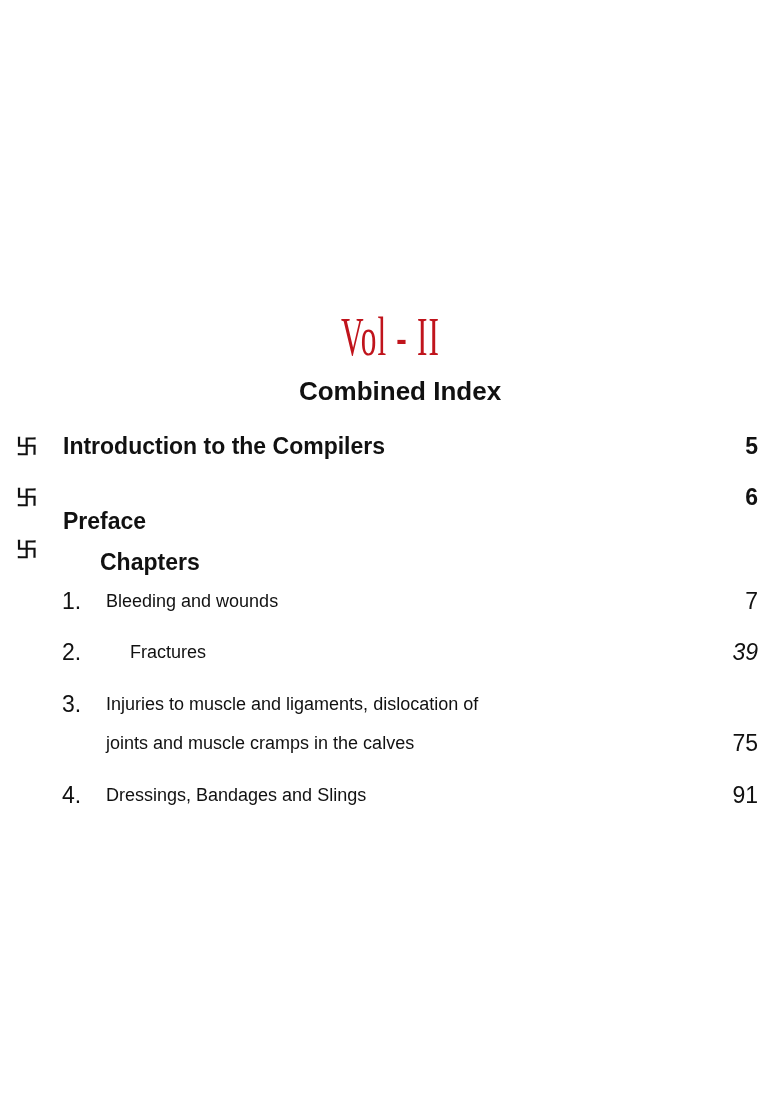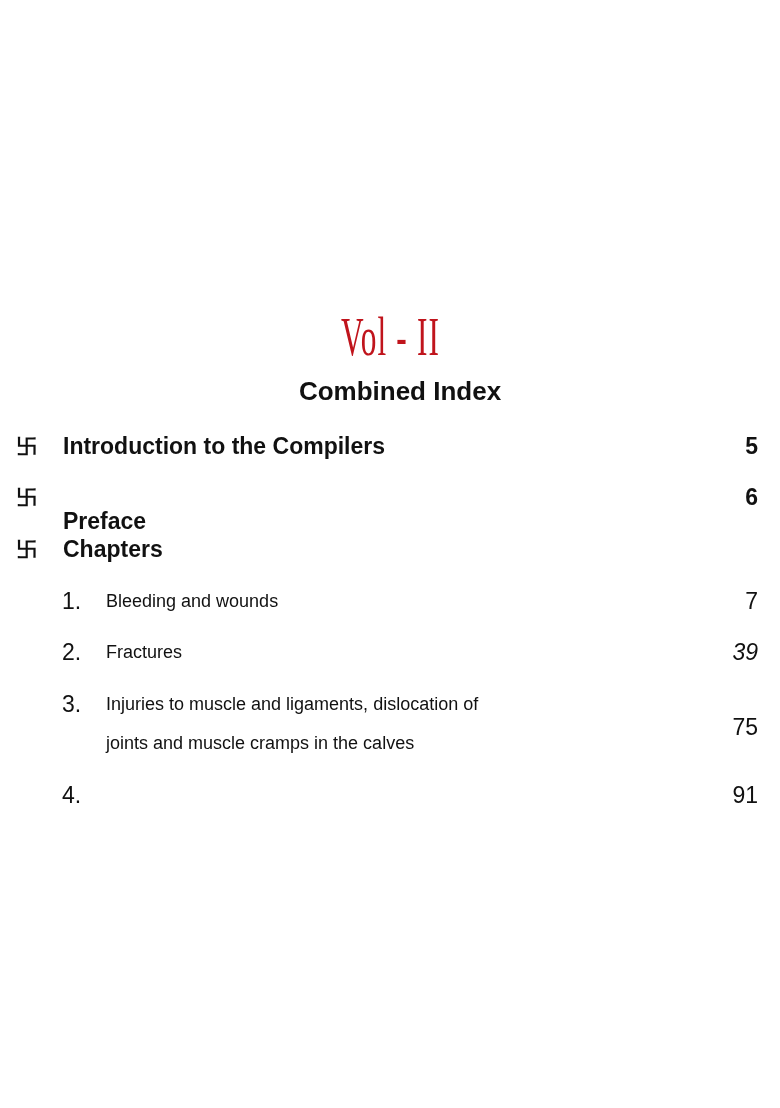--- a/index.html
+++ b/index.html
@@ -47,38 +47,39 @@
 </div>
 
 <div class="row" style="top:481px;">
   <span class="bullet">卐</span>
   <span class="top-label" style="top:0;margin-top:24px;">Preface</span>
   <span class="page-num bold" style="top:0;">6</span>
 </div>
 
 <div class="row" style="top:533px;">
   <span class="bullet">卐</span>
-  <span class="top-label" style="top:0;">Chapters</span>
+  <span class="top-label" style="top:13px;margin-left:37px;">Chapters</span>
 </div>
 
 <div class="row" style="top:585px;">
   <span class="ch-num" style="top:0;">1.</span>
   <span class="ch-label" style="top:-3px;">Bleeding and wounds</span>
   <span class="page-num" style="top:0;">7</span>
 </div>
 
 <div class="row" style="top:636px;">
   <span class="ch-num" style="top:0;">2.</span>
-  <span class="ch-label" style="top:-3px;">Fractures</span>
+  <span class="ch-label" style="top:-3px;margin-left:24px;">Fractures</span>
   <span class="page-num" style="top:0;font-style:italic;">39</span>
 </div>
 
 <div class="row" style="top:688px; height:80px;">
   <span class="ch-num" style="top:0;">3.</span>
   <span class="ch-label" style="top:-3px;">Injuries to muscle and ligaments, dislocation of</span>
   <span class="ch-label" style="top:36px;">joints and muscle cramps in the calves</span>
-  <span class="page-num" style="top:23px;">75</span>
+  <span class="page-num" style="top:39px;">75</span>
 </div>
 
 <div class="row" style="top:779px;">
   <span class="ch-num" style="top:0;">4.</span>
+  <span class="ch-label" style="top:-3px;">Dressings, Bandages and Slings</span>
   <span class="page-num" style="top:0;">91</span>
 </div>
 
 </body></html>

